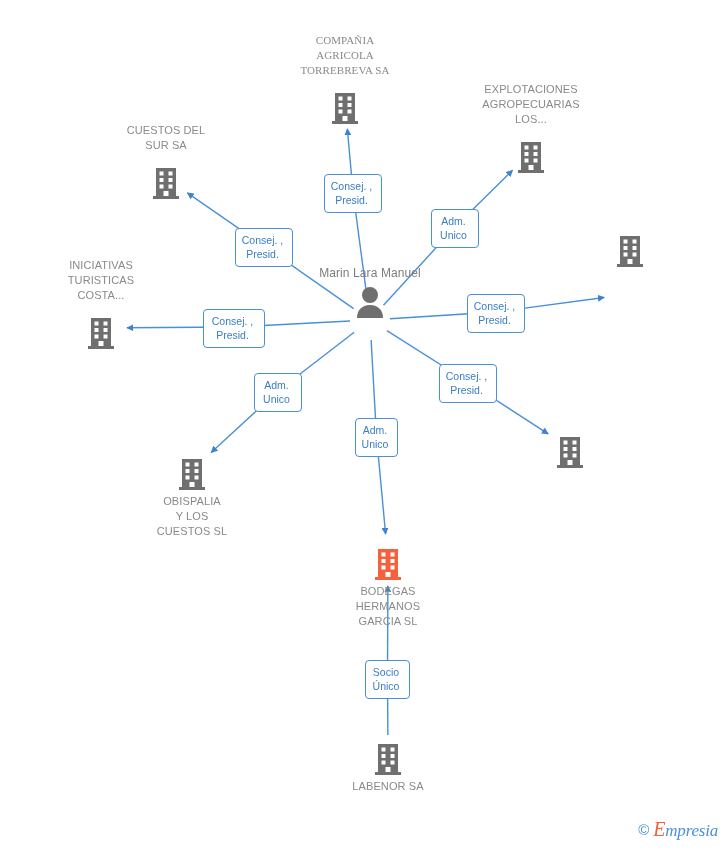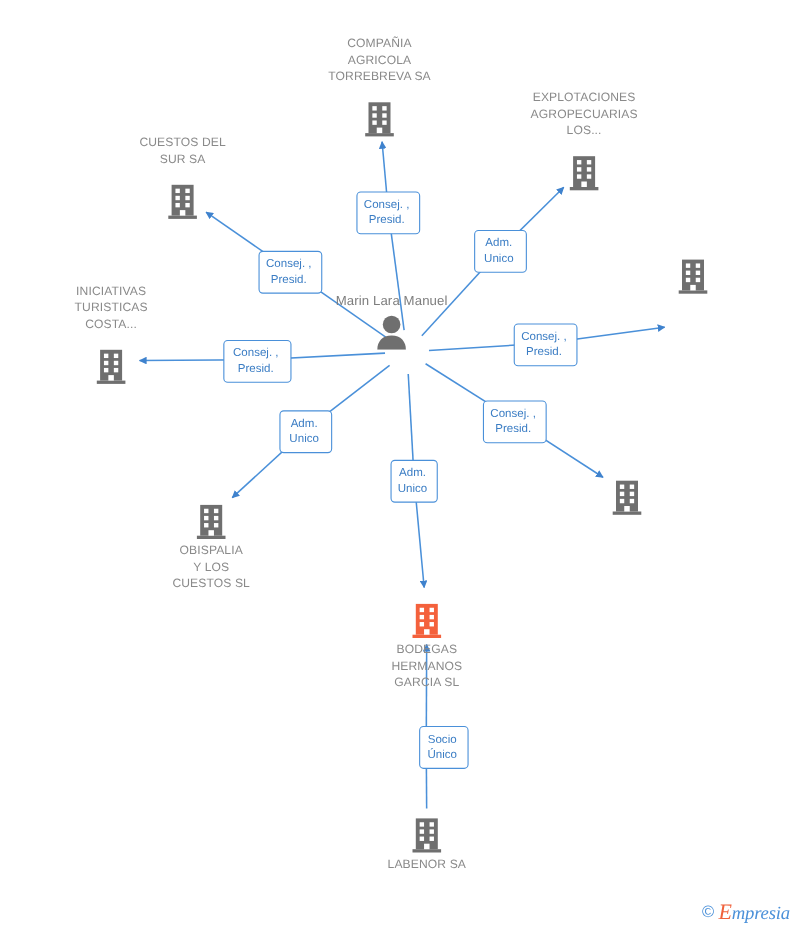--- a/index.html
+++ b/index.html
@@ -102,31 +102,31 @@
       <line x1="278" y1="391" x2="211.14751326049966" y2="452.4110052607038" stroke="#4a90d9" stroke-width="1.4" marker-end="url(#arrow)"></line>
       <line x1="350.0264396926645" y1="321.02805089817167" x2="234" y2="327" stroke="#4a90d9" stroke-width="1.4"></line>
       <line x1="234" y1="327" x2="126.9992651111518" y2="327.80451680367554" stroke="#4a90d9" stroke-width="1.4" marker-end="url(#arrow)"></line>
       <line x1="353.60083832660234" y1="308.55152864309974" x2="264" y2="246" stroke="#4a90d9" stroke-width="1.4"></line>
       <line x1="264" y1="246" x2="187.36129095337702" y2="192.82212025336366" stroke="#4a90d9" stroke-width="1.4" marker-end="url(#arrow)"></line>
       <line x1="387.870132608071" y1="735.0004216429318" x2="387.5" y2="678" stroke="#4a90d9" stroke-width="1.4"></line>
       <line x1="387.5" y1="678" x2="387.88983149748645" y2="585.9997665932034" stroke="#4a90d9" stroke-width="1.4" marker-end="url(#arrow)"></line>
     </g>
 </svg>
 
-<div class="node person" style="left:356px;top:265px;">
+<div class="node person" style="left:370px;top:265px;">
   <div class="caption above">Marin Lara Manuel</div>
   <div class="icon-wrap person-ico">
     <svg width="30" height="32" viewBox="0 0 30 32">
       <circle cx="15" cy="9" r="8" fill="#6f6f6f"></circle>
       <path d="M15 19 C6.5 19 2 24.5 2 32 L28 32 C28 24.5 23.5 19 15 19 Z" fill="#6f6f6f"></path>
     </svg>
   </div>
 </div>
 
-<div class="node" style="left:345px;top:33px;">
+<div class="node" style="left:345px;top:33px;font-family:Liberation Serif, serif;">
   <div class="caption above">COMPAÑIA
 AGRICOLA
 TORREBREVA SA</div>
   <div class="icon-wrap">
     <svg width="28" height="34" viewBox="0 0 28 34">
       <rect x="4" y="2" width="20" height="28" fill="#6f6f6f"></rect>
       <rect x="1" y="30" width="26" height="3" fill="#6f6f6f"></rect>
       <rect x="7.5" y="5.5" width="4" height="4" fill="#fff"></rect>
       <rect x="16.5" y="5.5" width="4" height="4" fill="#fff"></rect>
       <rect x="7.5" y="12" width="4" height="4" fill="#fff"></rect>
@@ -290,19 +290,19 @@
 <div class="edge-label" style="left:439px;top:364px;width:58px;">Consej. ,
 Presid.</div>
 <div class="edge-label" style="left:355px;top:418px;width:43px;">Adm.
 Unico</div>
 <div class="edge-label" style="left:254px;top:373px;width:48px;">Adm.
 Unico</div>
 <div class="edge-label" style="left:203px;top:309px;width:62px;">Consej. ,
 Presid.</div>
 <div class="edge-label" style="left:235px;top:228px;width:58px;">Consej. ,
 Presid.</div>
-<div class="edge-label" style="left:365px;top:660px;width:45px;margin-left:16px;">Socio
+<div class="edge-label" style="left:365px;top:660px;width:45px;">Socio
 Único</div>
 
 <div class="watermark">
   <span class="wm-c">©</span>
   <span class="wm-text"><span class="cap">E</span><span>mpresia</span></span>
 </div>
 
 </body></html>

